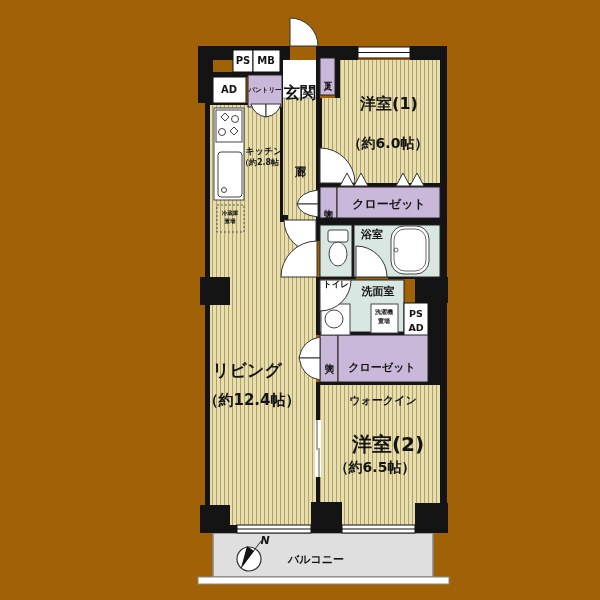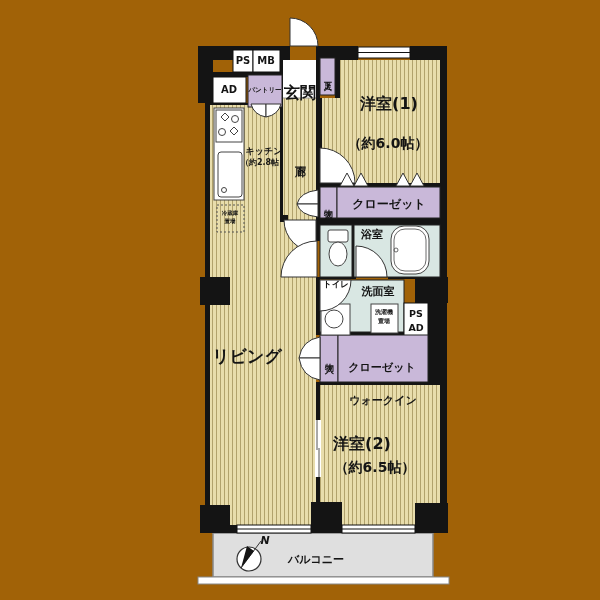--- a/index.html
+++ b/index.html
@@ -203,21 +203,22 @@
   <div class="lbl" style="left:378px;top:291px;font-size:11px;">洗面室</div>
   <div class="lbl" style="left:384px;top:312px;font-size:6px;">洗濯機</div>
   <div class="lbl" style="left:384px;top:321px;font-size:6px;">置場</div>
   <div class="lbl" style="left:416px;top:314px;font-size:9.5px;">PS</div>
   <div class="lbl" style="left:416px;top:328px;font-size:9.5px;">AD</div>
 
   <div class="lbl" style="left:383px;top:352px;font-size:11px;margin-top:48px;">ウォークイン</div>
   <div class="lbl" style="left:382px;top:367px;font-size:11px;">クローゼット</div>
   <div class="lbl vtext" style="left:329px;top:357px;font-size:9px;">物入</div>
 
-  <div class="lbl" style="left:247px;top:356px;font-size:17px;">リビング</div>
-
-  <div class="lbl" style="left:362px;top:444px;font-size:16px;">洋室(2)</div>
+  <div class="lbl" style="left:247px;top:370px;font-size:17px;">リビング</div>
+  <div class="lbl" style="left:252px;top:400px;font-size:15px;">（約12.4帖）</div>
+
+  <div class="lbl" style="left:388px;top:444px;font-size:20px;">洋室(2)</div>
   <div class="lbl" style="left:375px;top:467px;font-size:14px;">（約6.5帖）</div>
 
   <div class="lbl" style="left:316px;top:559px;font-size:11px;">バルコニー</div>
   <div class="lbl north" style="left:265px;top:540px;font-size:11px;">N</div>
 
 </div>
 
 </body></html>

